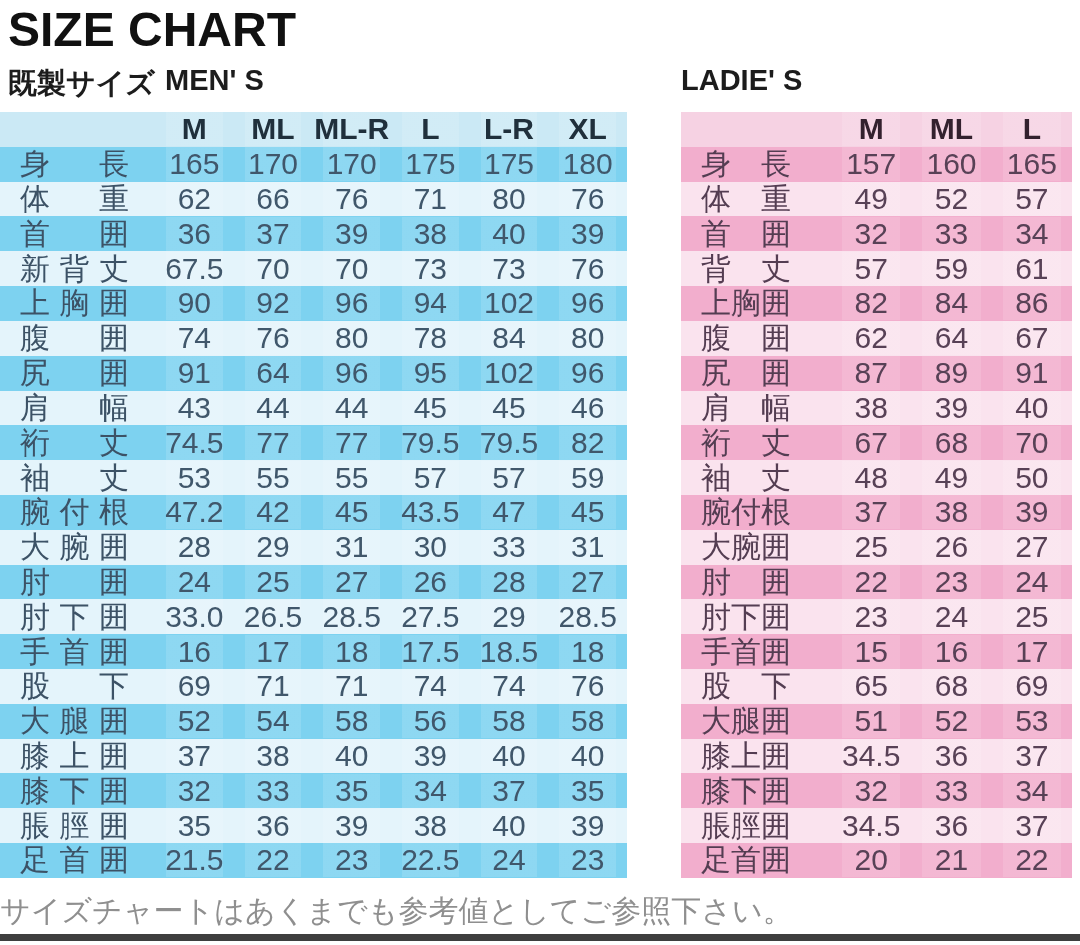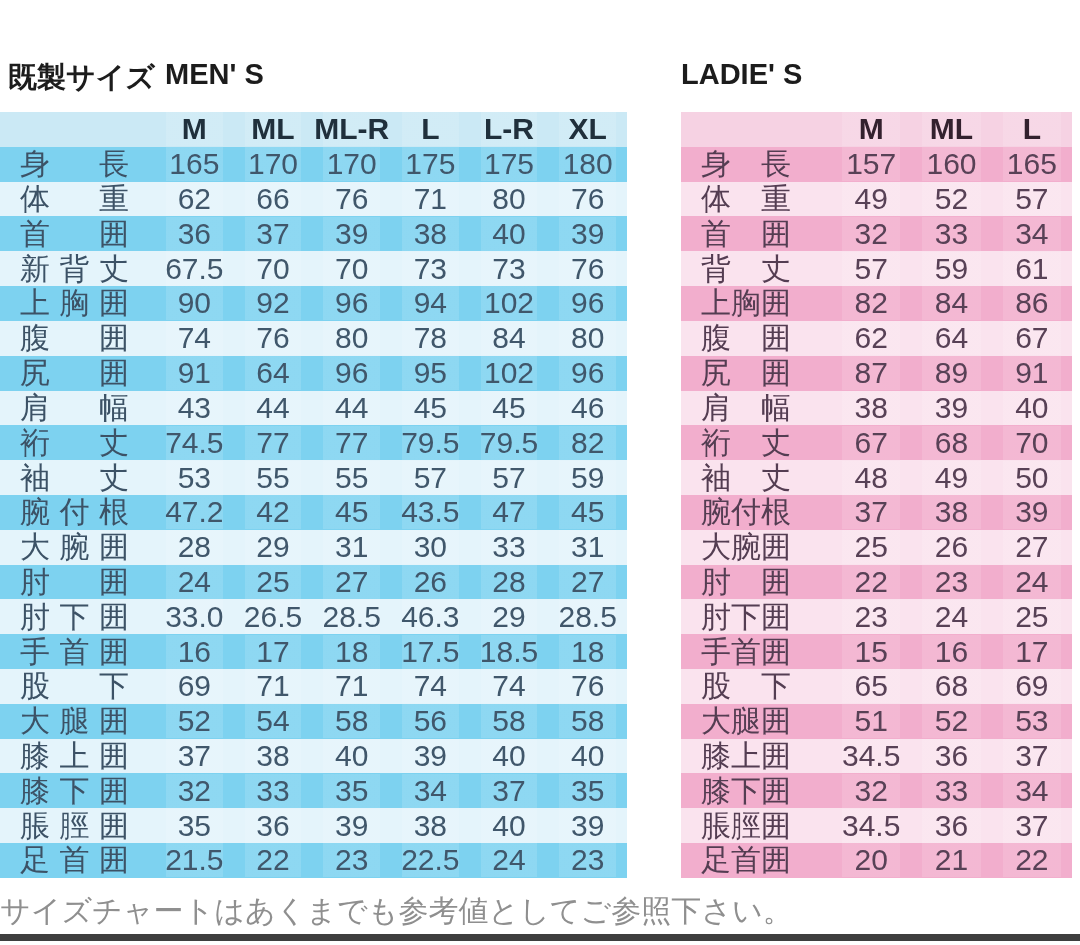--- a/index.html
+++ b/index.html
@@ -4,21 +4,21 @@
 <style>
   html,body{margin:0;padding:0;background:#fff;}
   #screen{
     position:relative;width:1080px;height:945px;background:#ffffff;
     font-family:"Liberation Sans","DejaVu Sans",sans-serif;overflow:hidden;
   }
   .title{
     position:absolute;left:8px;top:2px;font-size:48px;font-weight:bold;
     color:#111;letter-spacing:0px;
   }
-  .subline{position:absolute;top:58px;font-size:29px;font-weight:bold;color:#1c1c1c;}
+  .subline{position:absolute;top:64px;font-size:29px;font-weight:bold;color:#1c1c1c;}
   #sub-kisei{left:8px;}
   #sub-mens{left:165px;}
   #sub-ladies{left:681px;}
   .tbl{position:absolute;top:112px;display:flex;flex-direction:column;height:766px;}
   #mens-table{left:0;width:627px;}
   #ladies-table{left:681px;width:391px;}
   .row{flex:1;display:grid;align-items:center;}
   #mens-table .row{grid-template-columns:155px repeat(6,1fr);}
   #ladies-table .row{grid-template-columns:150px repeat(3,1fr);}
   
@@ -44,20 +44,21 @@
   }
   #mens-table .labelcell{padding:0 26px 0 20px;color:#3c5266;}
   #ladies-table .labelcell{padding:0 40px 0 20px;color:#543d52;}
   .footnote{position:absolute;left:0;top:891px;font-size:30px;color:#8f8f8f;}
   .bottom-bar{position:absolute;left:0;top:934px;width:1080px;height:7px;background:#3e3e3e;}
 </style>
 </head>
 <body>
 
 <div id="screen">
+  <div class="title">SIZE CHART</div>
   <div class="subline" id="sub-kisei">既製サイズ</div>
   <div class="subline" id="sub-mens">MEN' S</div>
   <div class="subline" id="sub-ladies">LADIE' S</div>
 
   <div class="tbl" id="mens-table">
       <div class="row hd">
         <div class="cell labelcell"></div>
         <div class="cell">M</div>
         <div class="cell">ML</div>
         <div class="cell">ML-R</div>
@@ -227,21 +228,21 @@
       </div>
       <div class="row lt">
         <div class="cell labelcell">
           <span>肘</span>
           <span>下</span>
           <span>囲</span>
         </div>
         <div class="cell">33.0</div>
         <div class="cell">26.5</div>
         <div class="cell">28.5</div>
-        <div class="cell">46.3</div>
+        <div class="cell">27.5</div>
         <div class="cell">29</div>
         <div class="cell">28.5</div>
       </div>
       <div class="row md">
         <div class="cell labelcell">
           <span>手</span>
           <span>首</span>
           <span>囲</span>
         </div>
         <div class="cell">16</div>

